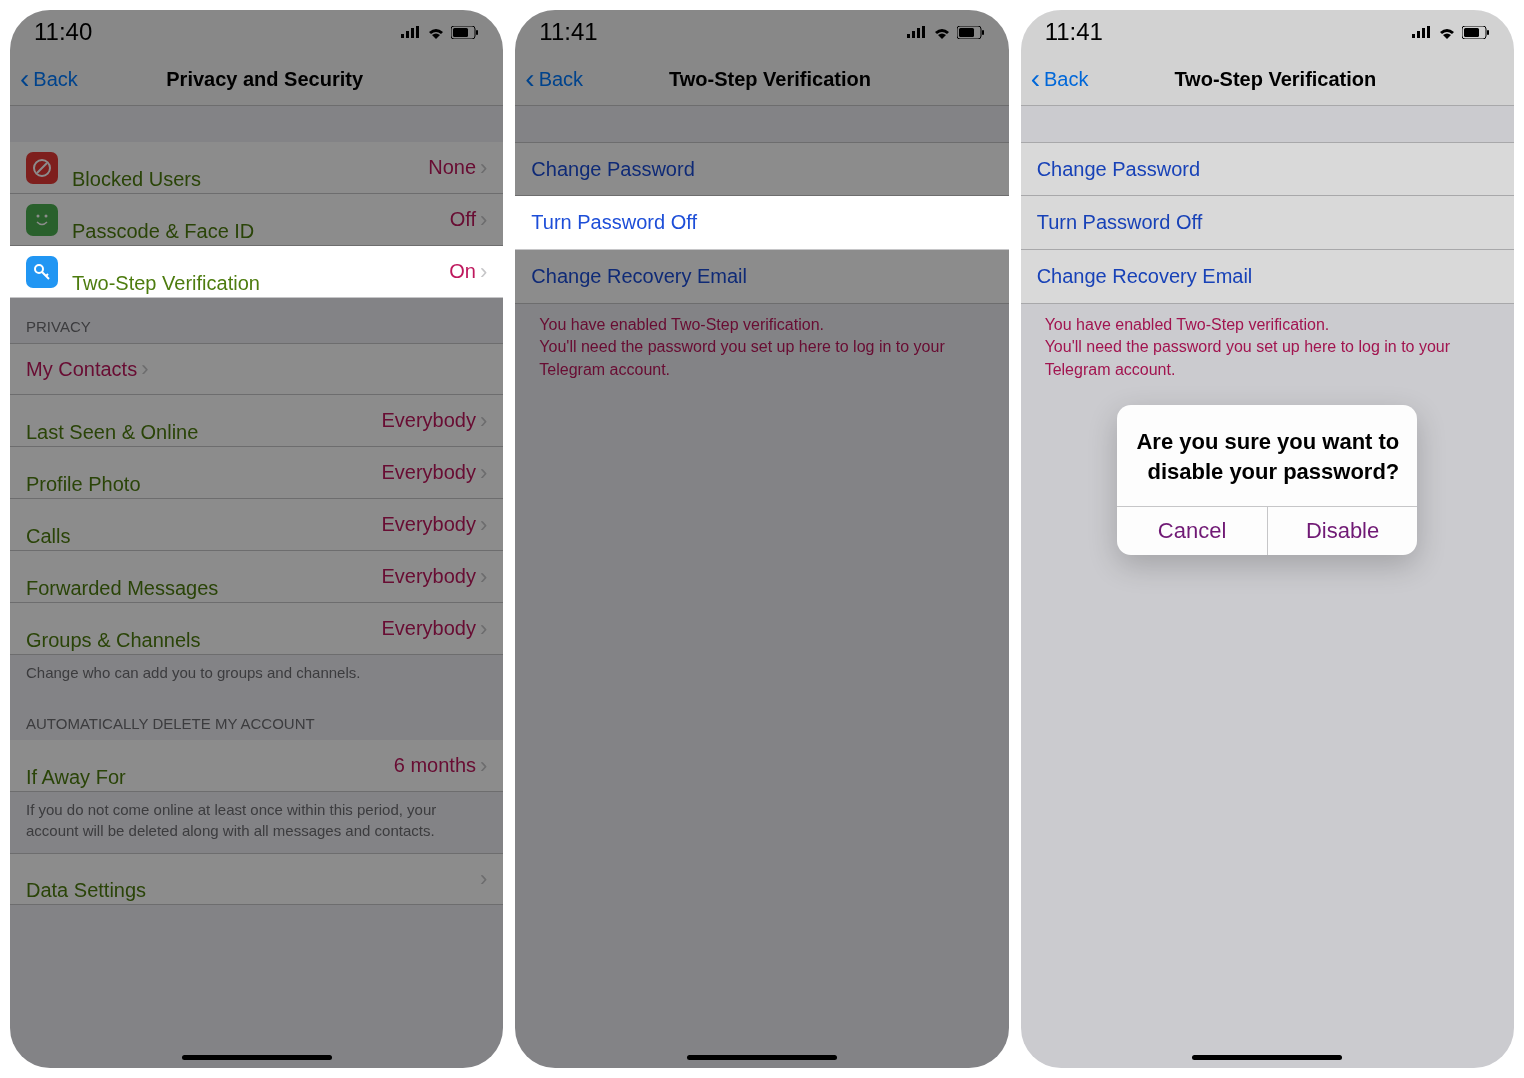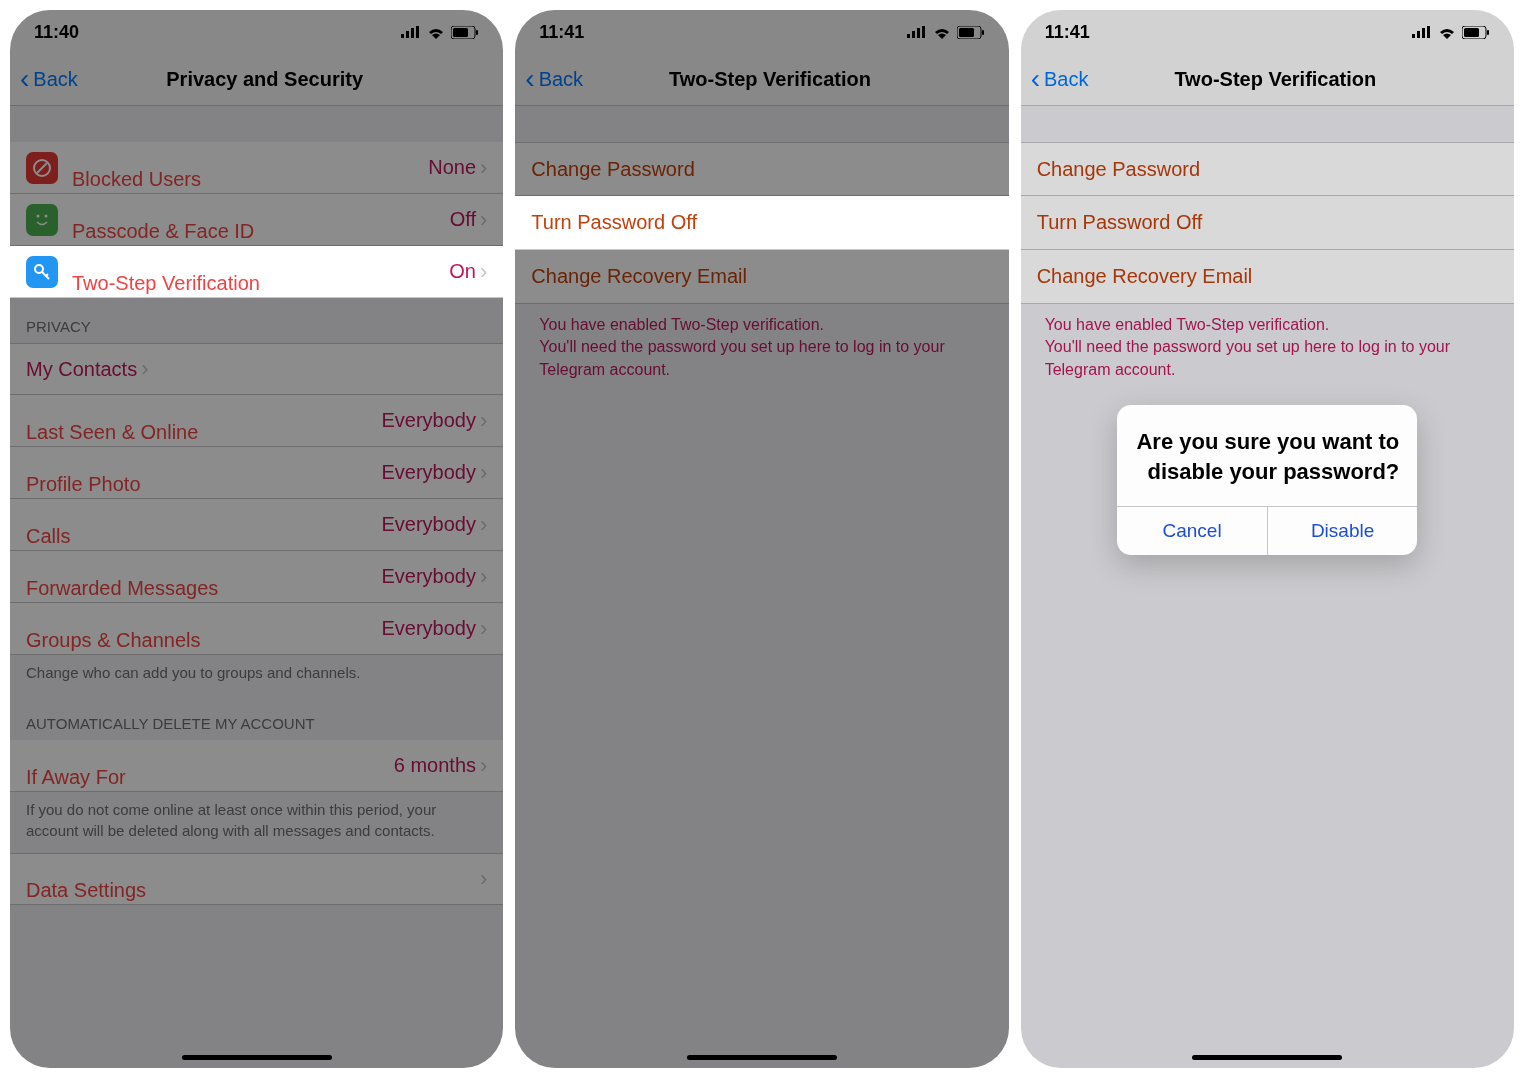--- a/index.html
+++ b/index.html
@@ -39,22 +39,22 @@
     background: rgba(0,0,0,0.15);
     z-index: 10;
   }
   .status-bar {
     height: 44px;
     display: flex;
     align-items: center;
     justify-content: space-between;
     padding: 0 24px;
     background: #f7f7f7;
-    font-weight: 700;
-    font-size: 18px;
+    font-weight: 400;
+    font-size: 24px;
   }
   .status-icons { display: flex; align-items: center; gap: 6px; }
   .nav-bar {
     height: 52px;
     display: flex;
     align-items: center;
     background: #f7f7f7;
     border-bottom: 1px solid #c6c6c8;
     position: relative;
   }
@@ -84,37 +84,37 @@
     font-size: 20px;
     position: relative;
   }
   .row.highlight { z-index: 20; }
   .row-icon {
     width: 32px; height: 32px;
     border-radius: 7px;
     margin-right: 14px;
     display: flex; align-items: center; justify-content: center;
   }
-  .row-label { flex: 1; color: #ef4444; margin-top: 24px; }
+  .row-label { flex: 1; color: #4d7c0f; margin-top: 24px; }
   .row-value { color: #be185d; font-size: 20px; margin-right: 4px; }
   .chev { color: #c6c6c8; font-size: 22px; font-weight: 300; }
   .section-header {
     padding: 20px 16px 8px;
     font-size: 15px;
     color: #6d6d72;
     text-transform: uppercase;
   }
   .section-footer {
     padding: 8px 16px 12px;
     font-size: 15px;
     color: #6d6d72;
     line-height: 1.35;
   }
   .link-row {
-    color: #c2410c;
+    color: #1d4ed8;
     height: 54px;
     border-bottom: 0.5px solid #c6c6c8;
     background: #fff;
     display: flex;
     align-items: center;
     padding: 18px 16px;
     font-size: 20px;
     position: relative;
   }
   .link-row.highlight { z-index: 20; }
@@ -159,22 +159,22 @@
   .alert-btns {
     display: flex;
     border-top: 0.5px solid #c6c6c8;
   }
   .alert-btn {
     flex: 1;
     height: 48px;
     display: flex;
     align-items: center;
     justify-content: center;
-    color: #1d4ed8;
-    font-size: 19px;
+    color: #701a75;
+    font-size: 22px;
   }
   .alert-btn + .alert-btn { border-left: 0.5px solid #c6c6c8; }
   .alert-btn.bold { font-weight: 400; }
   .bars-icon svg, .wifi-icon svg, .batt-icon svg { display: block; }
 </style>
 </head>
 <body>
 
 <div class="wrap">
 

